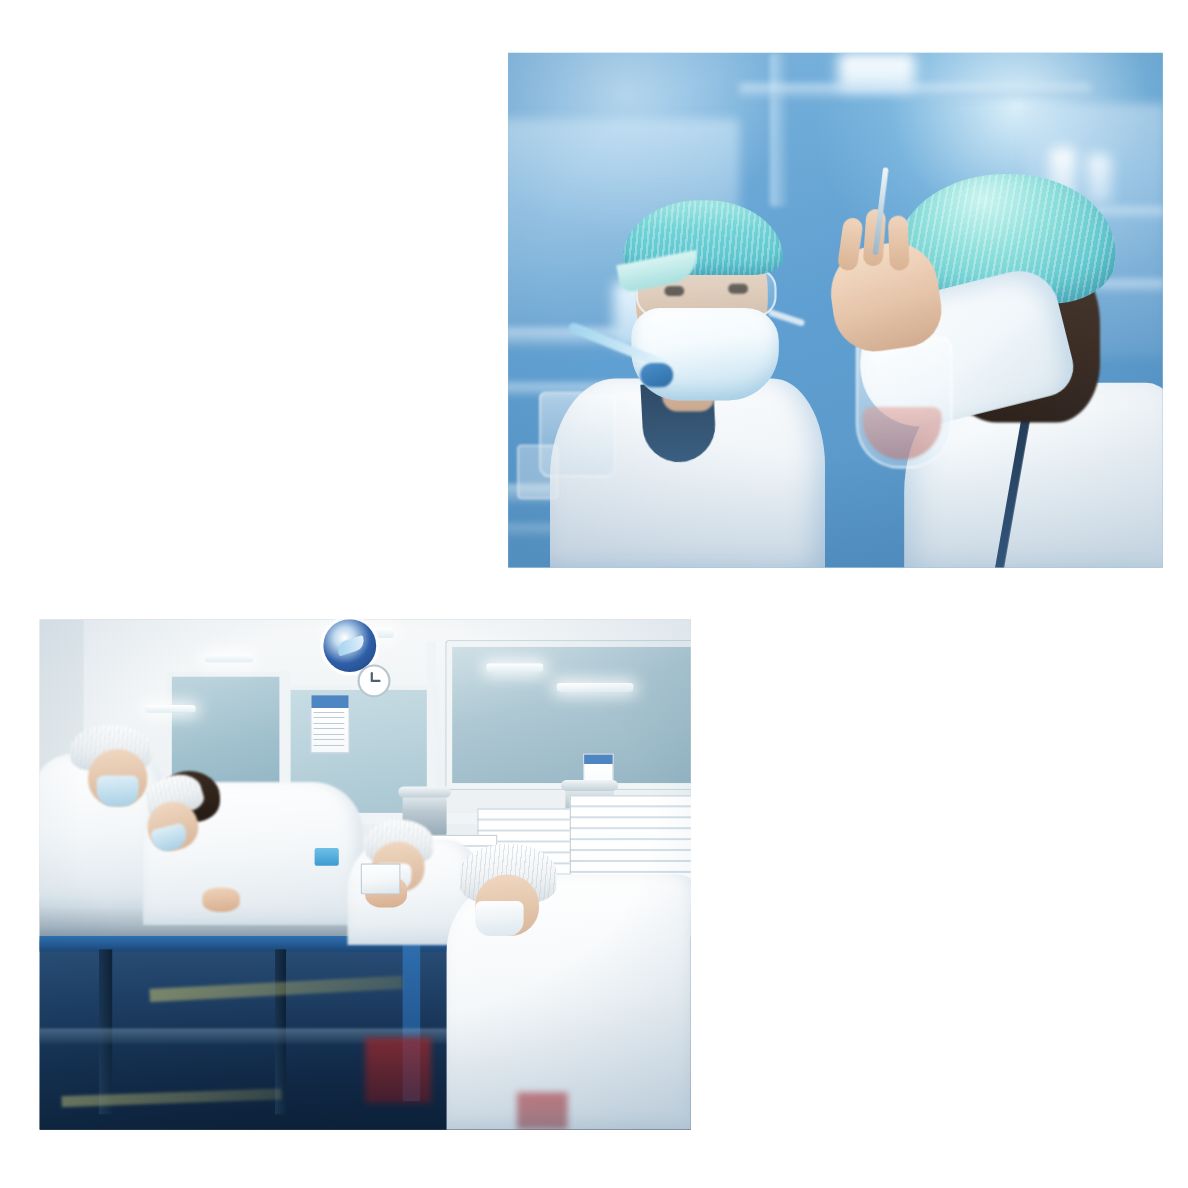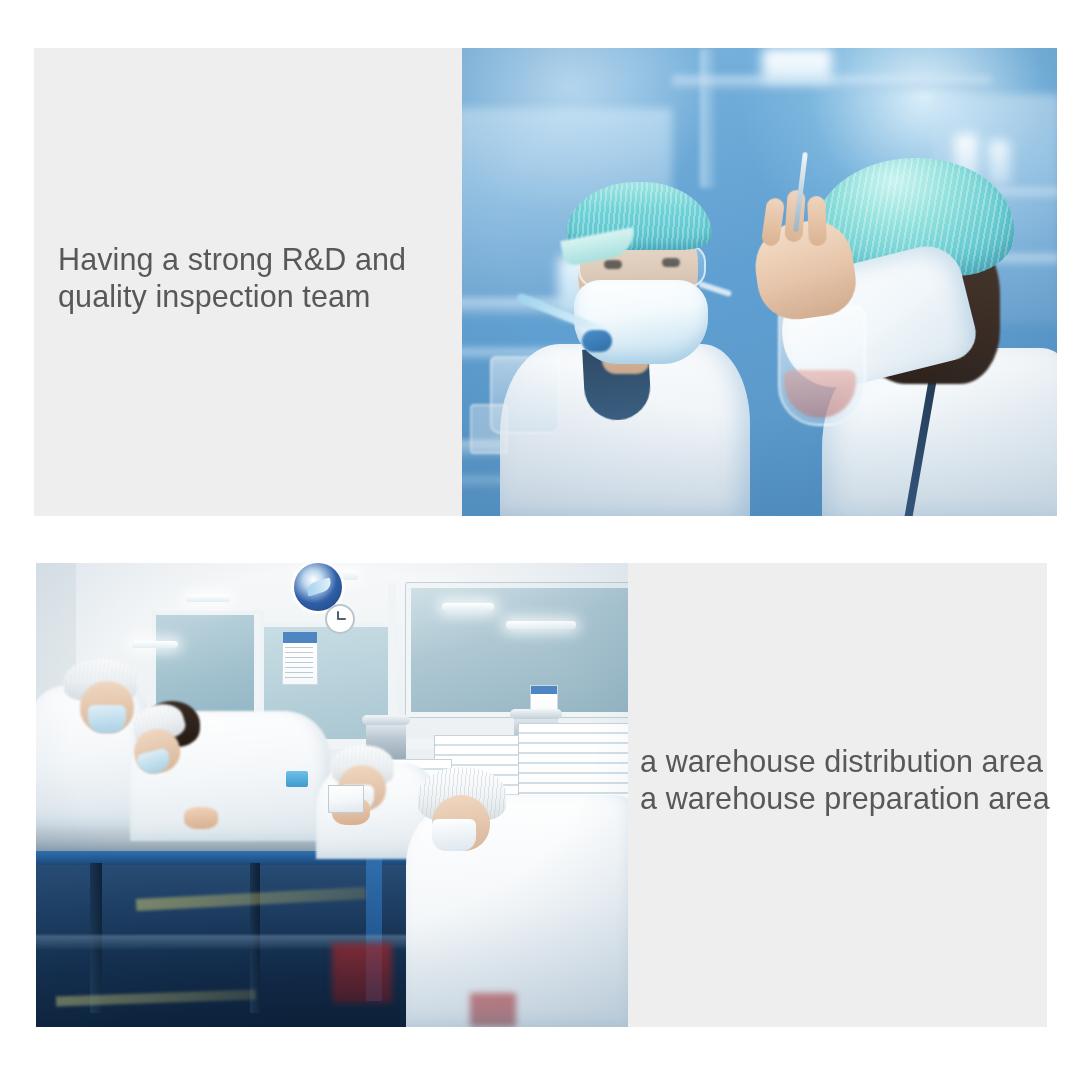--- a/index.html
+++ b/index.html
@@ -524,24 +524,20 @@
     pointer-events: none;
   }
 </style>
 </head>
 <body>
 
 <div class="page">
 
   <div class="section-top">
 
-    <div class="panel-caption-left">
-      <div class="caption-text-left">Having a strong R&amp;D and
-quality inspection team</div>
-    </div>
 
     <div class="photo-top">
       <div class="scene">
         <div class="lab-bg"></div>
 
         <div class="lab-cab" style="left:-20px; top:60px; width:230px; height:210px;"></div>
         <div class="lab-shelf" style="left:-20px; top:250px; width:250px; height:16px;"></div>
         <div class="lab-shelf" style="left:-20px; top:300px; width:230px; height:12px;"></div>
         <div class="lab-blur-box" style="left:96px; top:208px; width:120px; height:60px; background:linear-gradient(180deg,#eaf6ff,#b7d9ee);"></div>
         <div class="lab-blur-box" style="left:150px; top:172px; width:78px; height:44px; background:linear-gradient(180deg,#ffffff,#cfe6f5);"></div>
@@ -699,19 +695,15 @@
           <div style="position:absolute; left:250px; top:208px; width:22px; height:16px; background:linear-gradient(180deg,#6fc0e8,#3d9ad0); border-radius:2px;"></div>
         </div>
 
         <div style="position:absolute; left:296px; top:380px; width:60px; height:60px; background:linear-gradient(180deg,rgba(170,40,40,.7),rgba(110,20,25,.6)); filter:blur(3px);"></div>
         <div style="position:absolute; left:434px; top:430px; width:46px; height:34px; background:linear-gradient(180deg,rgba(190,50,50,.6),rgba(120,25,30,.5)); filter:blur(3px);"></div>
 
         <div class="vignette-top"></div>
       </div>
     </div>
 
-    <div class="panel-caption-right">
-      <div class="caption-text-right">a warehouse distribution area
-a warehouse preparation area</div>
-    </div>
   </div>
 
 </div>
 
 </body></html>

